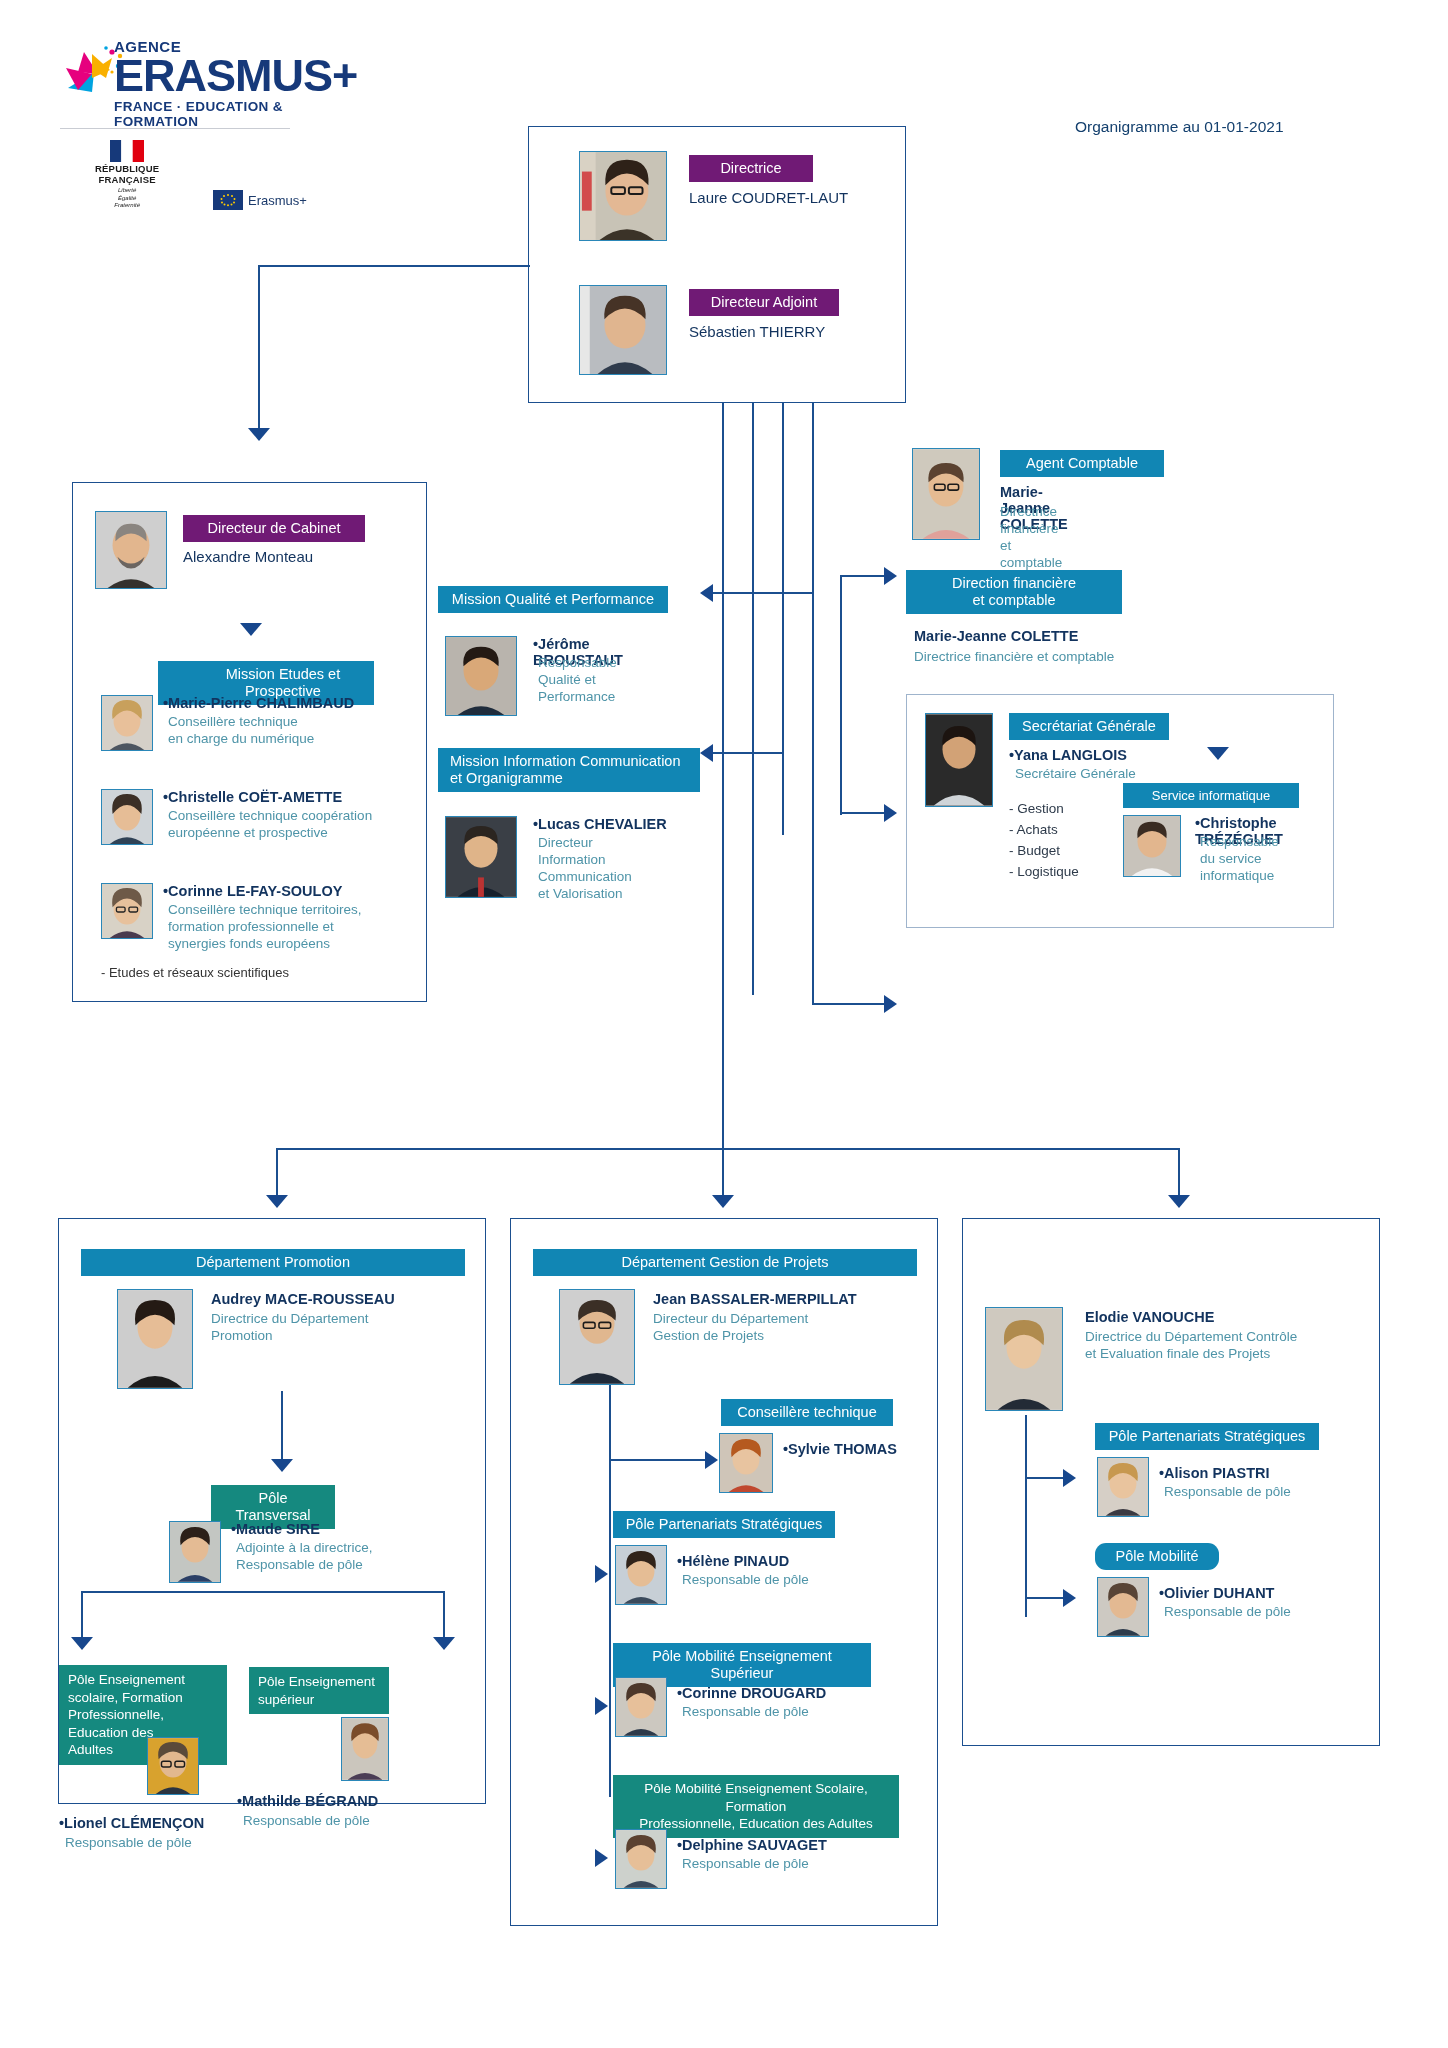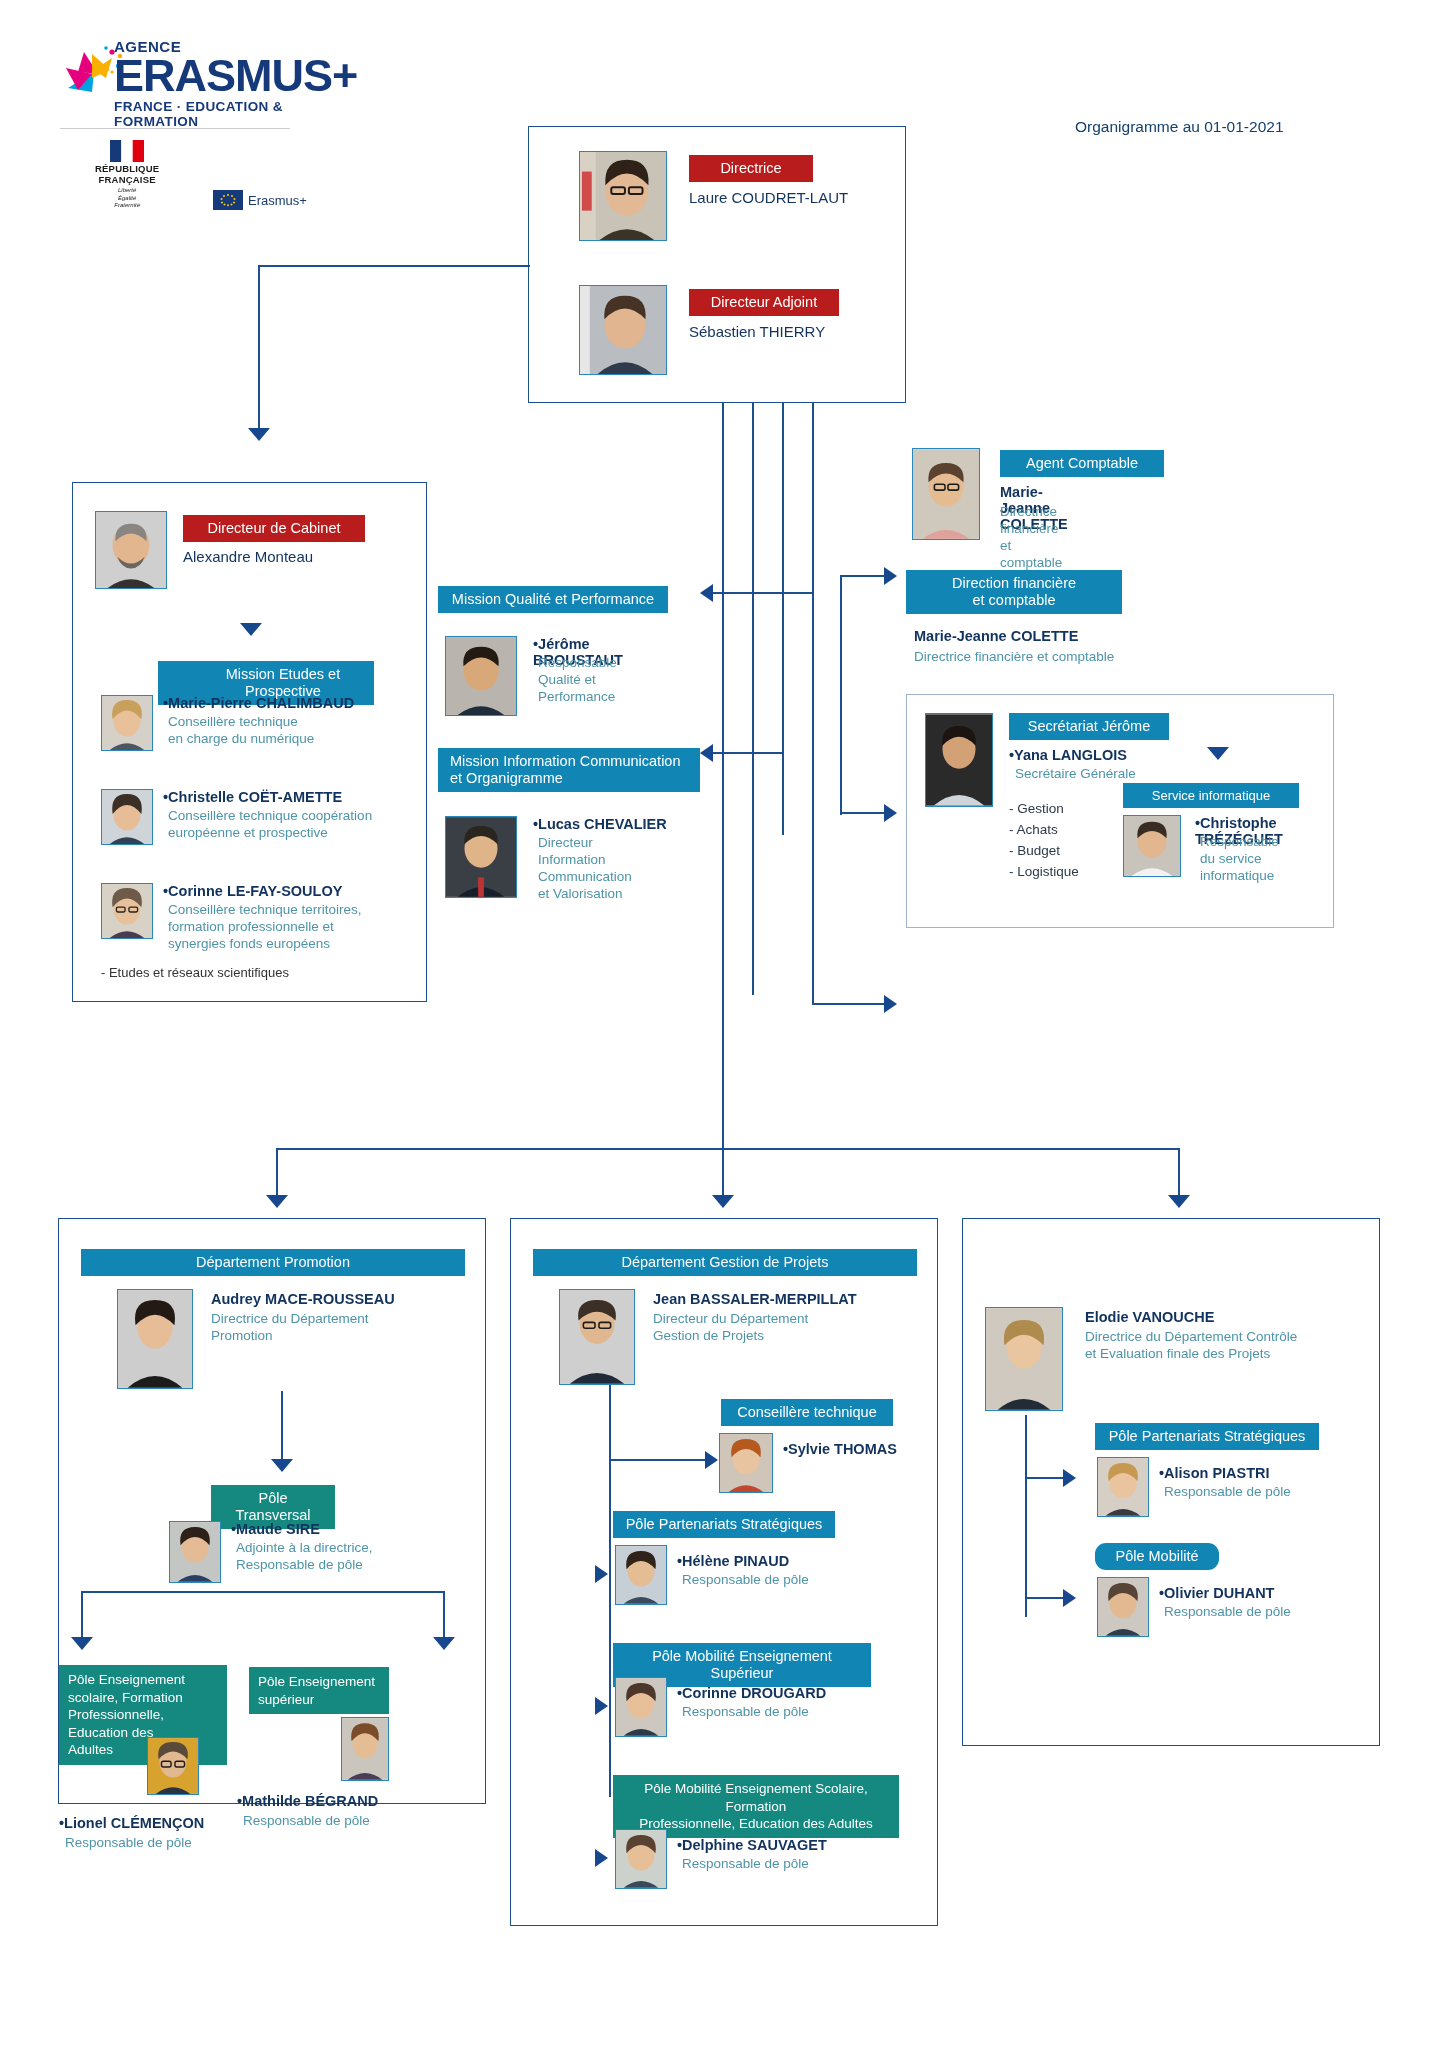--- a/index.html
+++ b/index.html
@@ -28,21 +28,21 @@
   .eu-block{position:absolute;left:213px;top:190px;display:flex;align-items:center;gap:5px;}
   .eu-flag{width:30px;height:20px;}
   .eu-label{font-size:13px;color:#1b3a6b;}
 
   
   .org-date{position:absolute;left:1075px;top:118px;font-size:15.5px;color:#14406e;}
 
   
   .obox{position:absolute;border:1.6px solid #1b4f8f;background:#fff;box-sizing:border-box;}
   .hdr{color:#fff;font-size:14.5px;line-height:1.18;padding:5px 10px;box-sizing:border-box;text-align:center;}
-  .hdr-navy{background:#b91c1c;}
+  .hdr-navy{background:#701a75;}
   .hdr-teal{background:#1186b4;}
   .hdr-green{background:#15897f;}
   .photo{border:1.6px solid #2a87b8;background:#d9d9d9;display:block;box-sizing:border-box;overflow:hidden;}
   .photo svg{display:block;width:100%;height:100%;}
   .pname{font-size:14.5px;color:#12335e;font-weight:bold;}
   .prole{font-size:13.5px;color:#4e94a8;line-height:1.25;}
   .ptitle{font-size:15px;color:#12335e;}
   .plain{font-size:13px;color:#333;}
 
   .vline{position:absolute;background:#1b4f8f;width:2px;}
@@ -298,21 +298,21 @@
 
   <div class="obox" style="left:906px;top:694px;border-color:#9fb4cc;width:428px;height:234px;">
     <div class="photo" style="position:absolute;left:18px;top:18px;width:68px;height:94px;">
       <svg viewBox="0 0 68 94">
           <rect width="68" height="94" fill="#2a2a2a"></rect>
           <ellipse cx="34" cy="36" rx="17" ry="20" fill="#d2a276"></ellipse>
           <path d="M17 32 q17 -18 34 0 q2 -20 -17 -20 q-19 0 -17 20z" fill="#1c1410"></path>
           <path d="M8 94 q26 -22 52 0z" fill="#cfd4d8"></path>
         </svg>
     </div>
-    <div class="hdr hdr-teal" style="position:absolute;left:102px;top:18px;width:160px;">Secrétariat Jérôme</div>
+    <div class="hdr hdr-teal" style="position:absolute;left:102px;top:18px;width:160px;">Secrétariat Générale</div>
     <div class="pname" style="position:absolute;left:102px;top:52px;">•Yana LANGLOIS</div>
     <div class="prole" style="position:absolute;left:108px;top:71px;">Secrétaire Générale</div>
 
     <div class="plain" style="position:absolute;left:102px;top:104px;line-height:1.55;color:#2d3a4a;font-size:13.5px;">
       <div>- Gestion</div>
       <div>- Achats</div>
       <div>- Budget</div>
       <div>- Logistique</div>
     </div>
 

